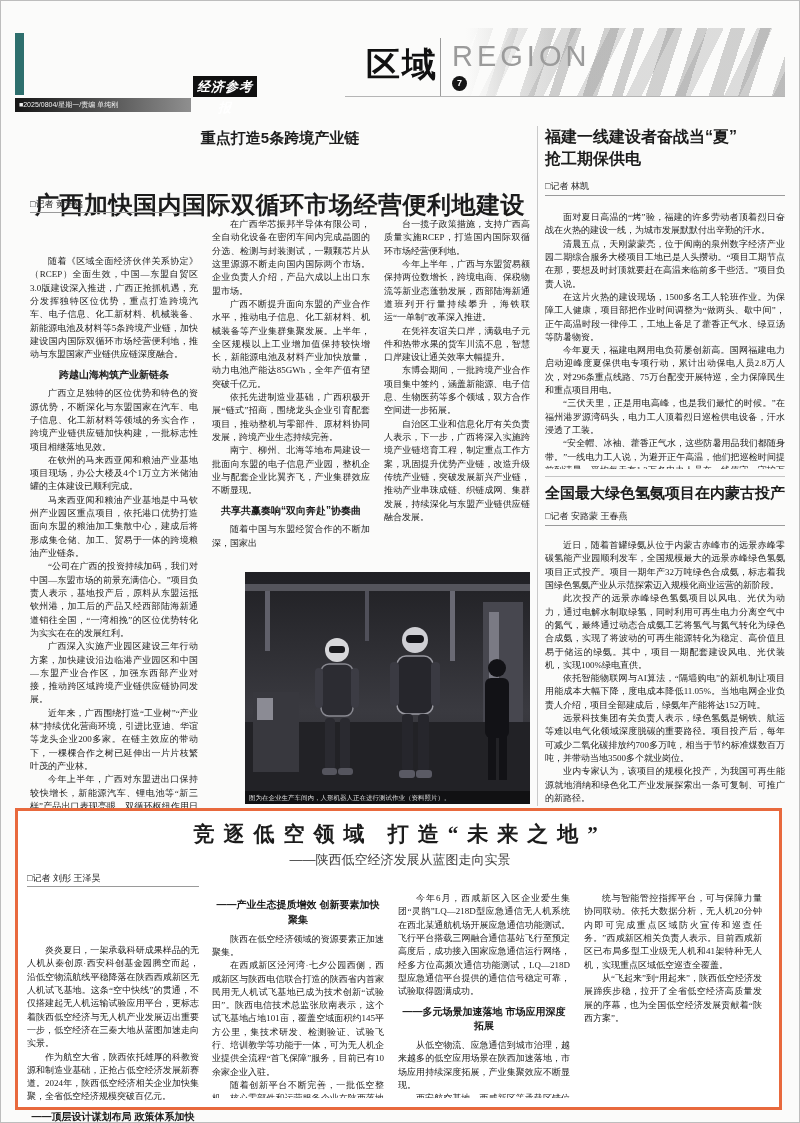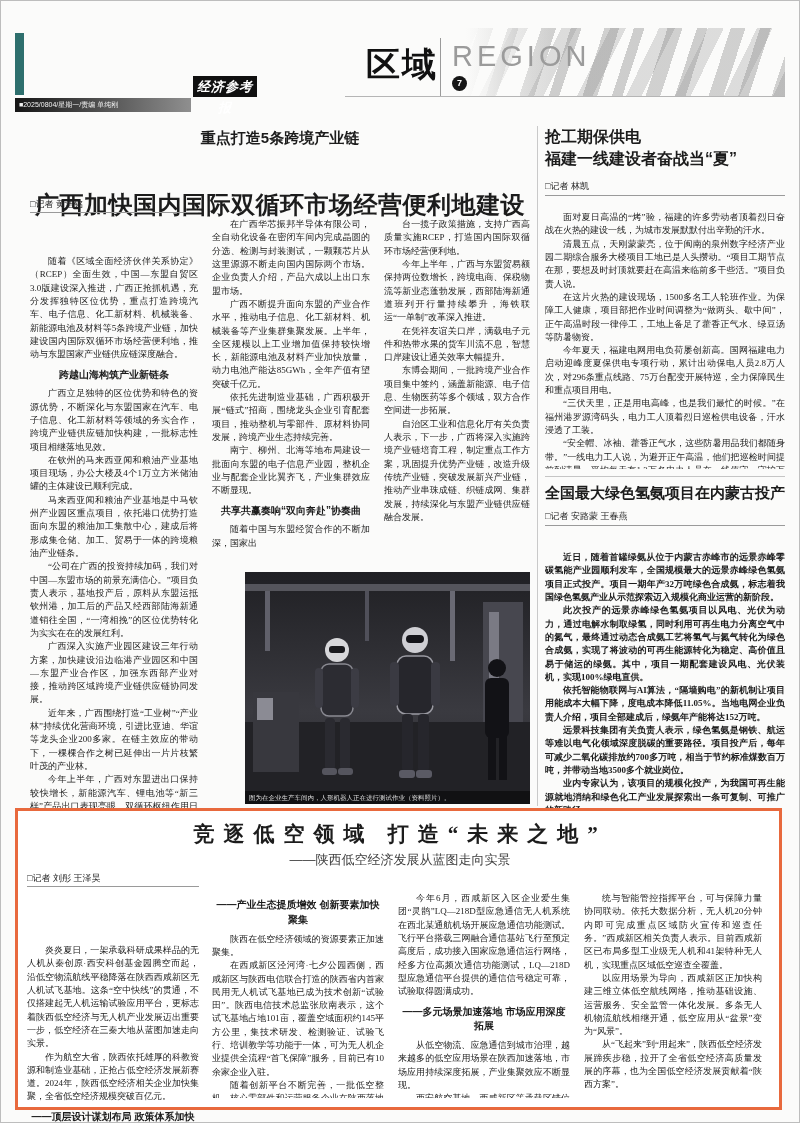--- a/index.html
+++ b/index.html
@@ -139,40 +139,40 @@
       <rect x="240" y="106" width="24" height="60" rx="6" fill="#121216"></rect>
       <rect x="243" y="164" width="8" height="44" fill="#121216"></rect>
       <rect x="254" y="164" width="8" height="44" fill="#121216"></rect>
     </svg>
     <div class="photocap">图为在企业生产车间内，人形机器人正在进行测试作业（资料照片）。</div>
   </div>
 
   <div class="abs vdivider" style="left:537px;top:126px;height:680px;"></div>
 
   <div class="abs fjhead">
+    <div>福建一线建设者奋战当“夏”</div>
     <div>抢工期保供电</div>
-    <div>福建一线建设者奋战当“夏”</div>
   </div>
   <div class="abs byline" style="left:545px;top:180px;">□记者 林凯</div>
   <div class="abs rule" style="left:545px;top:195px;width:240px;"></div>
   <div class="abs colflow" style="left:545px;top:211px;width:240px;height:258px;">
       <p class="bp">面对夏日高温的“烤”验，福建的许多劳动者顶着烈日奋战在火热的建设一线，为城市发展默默付出辛勤的汗水。</p>
       <p class="bp">清晨五点，天刚蒙蒙亮，位于闽南的泉州数字经济产业园二期综合服务大楼项目工地已是人头攒动。“项目工期节点在那，要想及时封顶就要赶在高温来临前多干些活。”项目负责人说。</p>
       <p class="bp">在这片火热的建设现场，1500多名工人轮班作业。为保障工人健康，项目部把作业时间调整为“做两头、歇中间”，正午高温时段一律停工，工地上备足了藿香正气水、绿豆汤等防暑物资。</p>
       <p class="bp">今年夏天，福建电网用电负荷屡创新高。国网福建电力启动迎峰度夏保供电专项行动，累计出动保电人员2.8万人次，对296条重点线路、75万台配变开展特巡，全力保障民生和重点项目用电。</p>
       <p class="bp">“三伏天里，正是用电高峰，也是我们最忙的时候。”在福州港罗源湾码头，电力工人顶着烈日巡检供电设备，汗水浸透了工装。</p>
       <p class="bp">“安全帽、冰袖、藿香正气水，这些防暑用品我们都随身带。”一线电力工人说，为避开正午高温，他们把巡检时间提前到清晨，平均每天有1.3万名电力人员在一线值守，守护万家清凉一“夏”。</p>
     </div>
 
   <div class="abs rule" style="left:545px;top:476px;width:240px;background:#c5c5c5;"></div>
 
   <div class="abs h2head">全国最大绿色氢氨项目在内蒙古投产</div>
   <div class="abs byline" style="left:545px;top:510px;">□记者 安路蒙 王春燕</div>
   <div class="abs rule" style="left:545px;top:525px;width:240px;"></div>
-  <div class="abs colflow" style="left:545px;top:551px;width:240px;height:266px;font-weight:bold;">
+  <div class="abs colflow" style="left:545px;top:539px;width:240px;height:266px;">
       <p class="bp">近日，随着首罐绿氨从位于内蒙古赤峰市的远景赤峰零碳氢能产业园顺利发车，全国规模最大的远景赤峰绿色氢氨项目正式投产。项目一期年产32万吨绿色合成氨，标志着我国绿色氢氨产业从示范探索迈入规模化商业运营的新阶段。</p>
       <p class="bp">此次投产的远景赤峰绿色氢氨项目以风电、光伏为动力，通过电解水制取绿氢，同时利用可再生电力分离空气中的氮气，最终通过动态合成氨工艺将氢气与氮气转化为绿色合成氨，实现了将波动的可再生能源转化为稳定、高价值且易于储运的绿氨。其中，项目一期配套建设风电、光伏装机，实现100%绿电直供。</p>
       <p class="bp">依托智能物联网与AI算法，“隔墙购电”的新机制让项目用能成本大幅下降，度电成本降低11.05%。当地电网企业负责人介绍，项目全部建成后，绿氨年产能将达152万吨。</p>
       <p class="bp">远景科技集团有关负责人表示，绿色氢氨是钢铁、航运等难以电气化领域深度脱碳的重要路径。项目投产后，每年可减少二氧化碳排放约700多万吨，相当于节约标准煤数百万吨，并带动当地3500多个就业岗位。</p>
       <p class="bp">业内专家认为，该项目的规模化投产，为我国可再生能源就地消纳和绿色化工产业发展探索出一条可复制、可推广的新路径。</p>
     </div>
 
   <div class="abs lowbox"></div>
   <div class="abs lowhead">竞逐低空领域 打造“未来之地”</div>
   <div class="abs lowsub">——陕西低空经济发展从蓝图走向实景</div>
@@ -192,17 +192,16 @@
       <p class="bp">随着创新平台不断完善，一批低空整机、核心零部件和运营服务企业在陕西落地生根。</p>
     </div>
   <div class="abs colflow" style="left:398px;top:892px;width:172px;height:206px;">
       <p class="bp">今年6月，西咸新区入区企业爱生集团“灵鹊”LQ—218D型应急通信无人机系统在西北某通航机场开展应急通信功能测试。飞行平台搭载三网融合通信基站飞行至预定高度后，成功接入国家应急通信运行网络，经多方位高频次通信功能测试，LQ—218D型应急通信平台提供的通信信号稳定可靠，试验取得圆满成功。</p>
       <div class="sub">——多元场景加速落地 市场应用深度拓展</div>
       <p class="bp">从低空物流、应急通信到城市治理，越来越多的低空应用场景在陕西加速落地，市场应用持续深度拓展，产业集聚效应不断显现。</p>
       <p class="bp">西安航空基地、西咸新区等承载区错位发展、协同联动，低空经济“试验田”正变成“丰产田”。</p>
     </div>
   <div class="abs colflow" style="left:584px;top:892px;width:178px;height:206px;">
       <p class="bp">统与智能管控指挥平台，可与保障力量协同联动。依托大数据分析，无人机20分钟内即可完成重点区域防火宣传和巡查任务。”西咸新区相关负责人表示。目前西咸新区已布局多型工业级无人机和41架特种无人机，实现重点区域低空巡查全覆盖。</p>
-      <p class="bp">以应用场景为导向，西咸新区正加快构建三维立体低空航线网络，推动基础设施、运营服务、安全监管一体化发展。多条无人机物流航线相继开通，低空应用从“盆景”变为“风景”。</p>
       <p class="bp">从“飞起来”到“用起来”，陕西低空经济发展蹄疾步稳，拉开了全省低空经济高质量发展的序幕，也为全国低空经济发展贡献着“陕西方案”。</p>
     </div>
 
 </div>
 
 </body></html>

